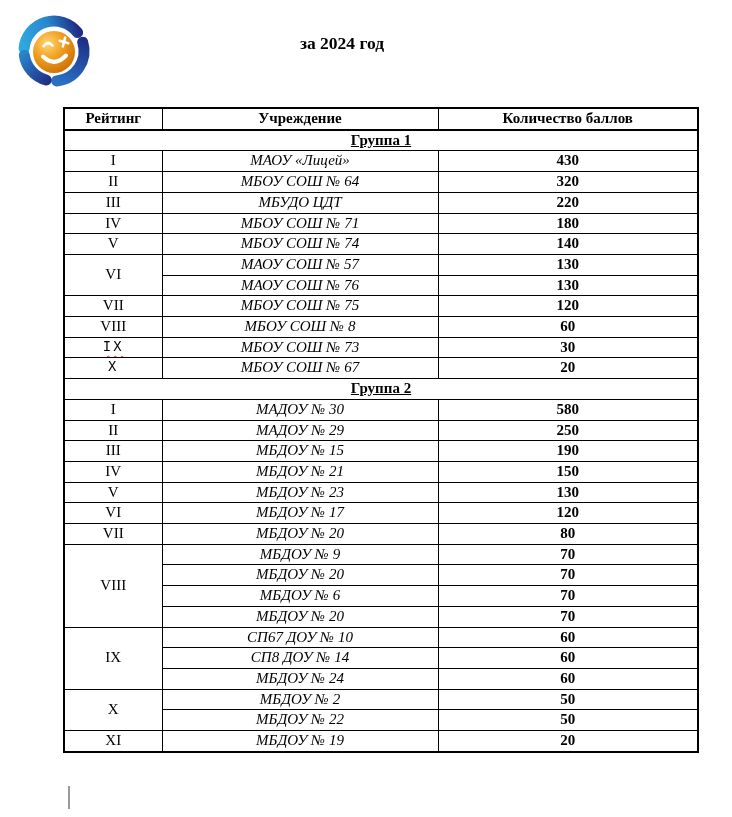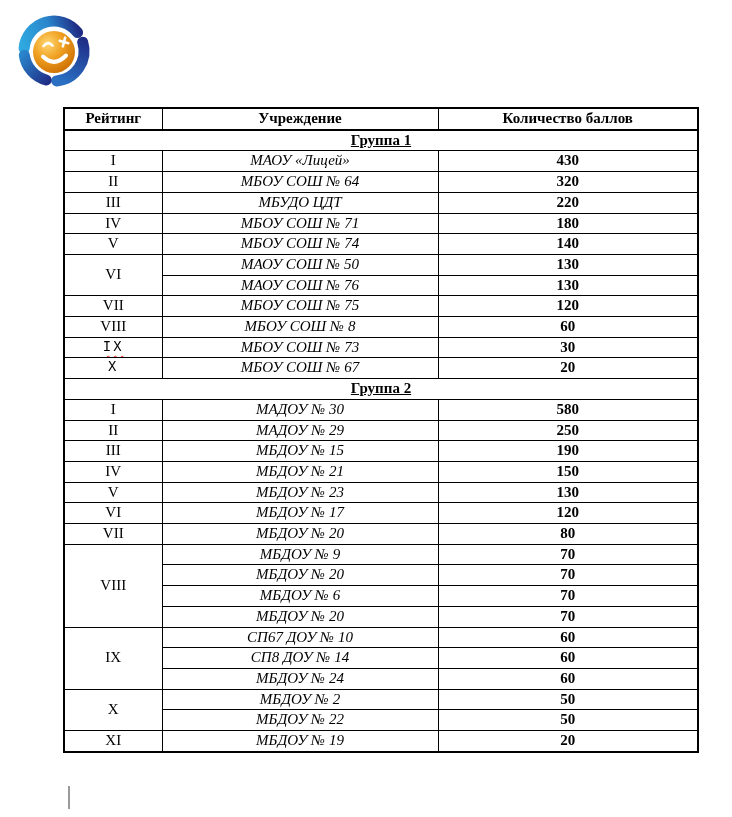--- a/index.html
+++ b/index.html
@@ -112,20 +112,21 @@
     <path d="M 29.5 36 Q 34 30.5 38.5 35.5" fill="none" stroke="#ffffff" stroke-width="2.6" stroke-linecap="round"></path>
     <g transform="rotate(15 50 32)">
       <line x1="45.5" y1="32" x2="54.5" y2="32" stroke="#ffffff" stroke-width="2.6" stroke-linecap="round"></line>
       <line x1="50" y1="27.5" x2="50" y2="36.5" stroke="#ffffff" stroke-width="2.6" stroke-linecap="round"></line>
     </g>
     <path d="M 29 46.5 Q 40.5 57.5 52 45.5" fill="none" stroke="#ffffff" stroke-width="4" stroke-linecap="round"></path>
   </svg>
 </div>
 
 <div class="title">
+  <div>за 2024 год</div>
 </div>
 
 <table class="rating">
   <colgroup>
     <col style="width:98px">
     <col style="width:276px">
     <col style="width:260px">
   </colgroup>
   <thead>
     <tr>
@@ -158,21 +159,21 @@
         <td class="inst">МБОУ СОШ № 71</td>
         <td class="score">180</td>
       </tr>
       <tr>
         <td rowspan="1" class="rank">V</td>
         <td class="inst">МБОУ СОШ № 74</td>
         <td class="score">140</td>
       </tr>
       <tr>
         <td rowspan="2" class="rank">VI</td>
-        <td class="inst">МАОУ СОШ № 50</td>
+        <td class="inst">МАОУ СОШ № 57</td>
         <td class="score">130</td>
       </tr>
       <tr>
         <td class="inst">МАОУ СОШ № 76</td>
         <td class="score">130</td>
       </tr>
       <tr>
         <td rowspan="1" class="rank">VII</td>
         <td class="inst">МБОУ СОШ № 75</td>
         <td class="score">120</td>

